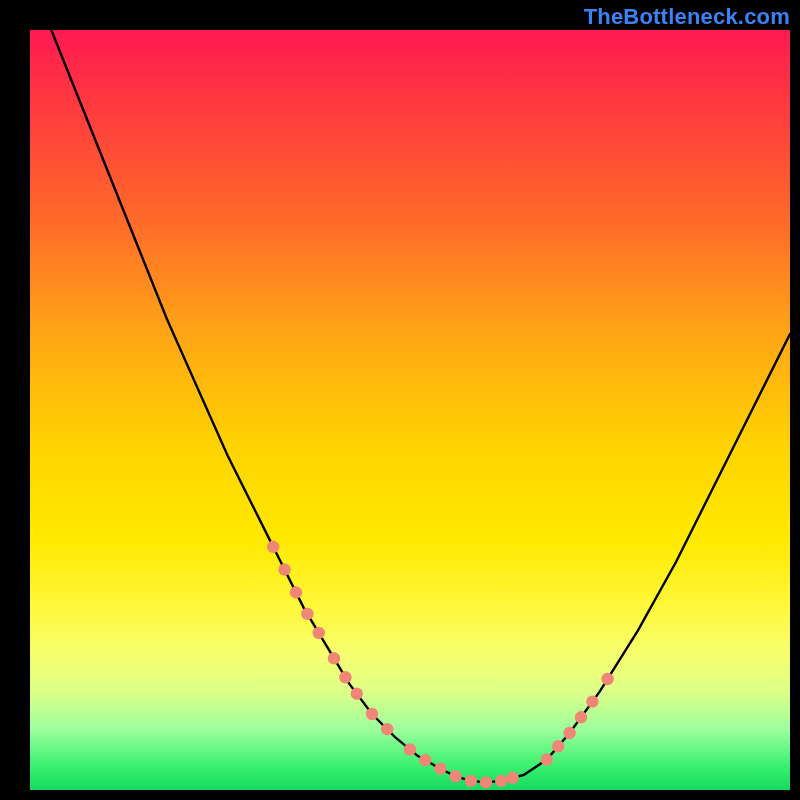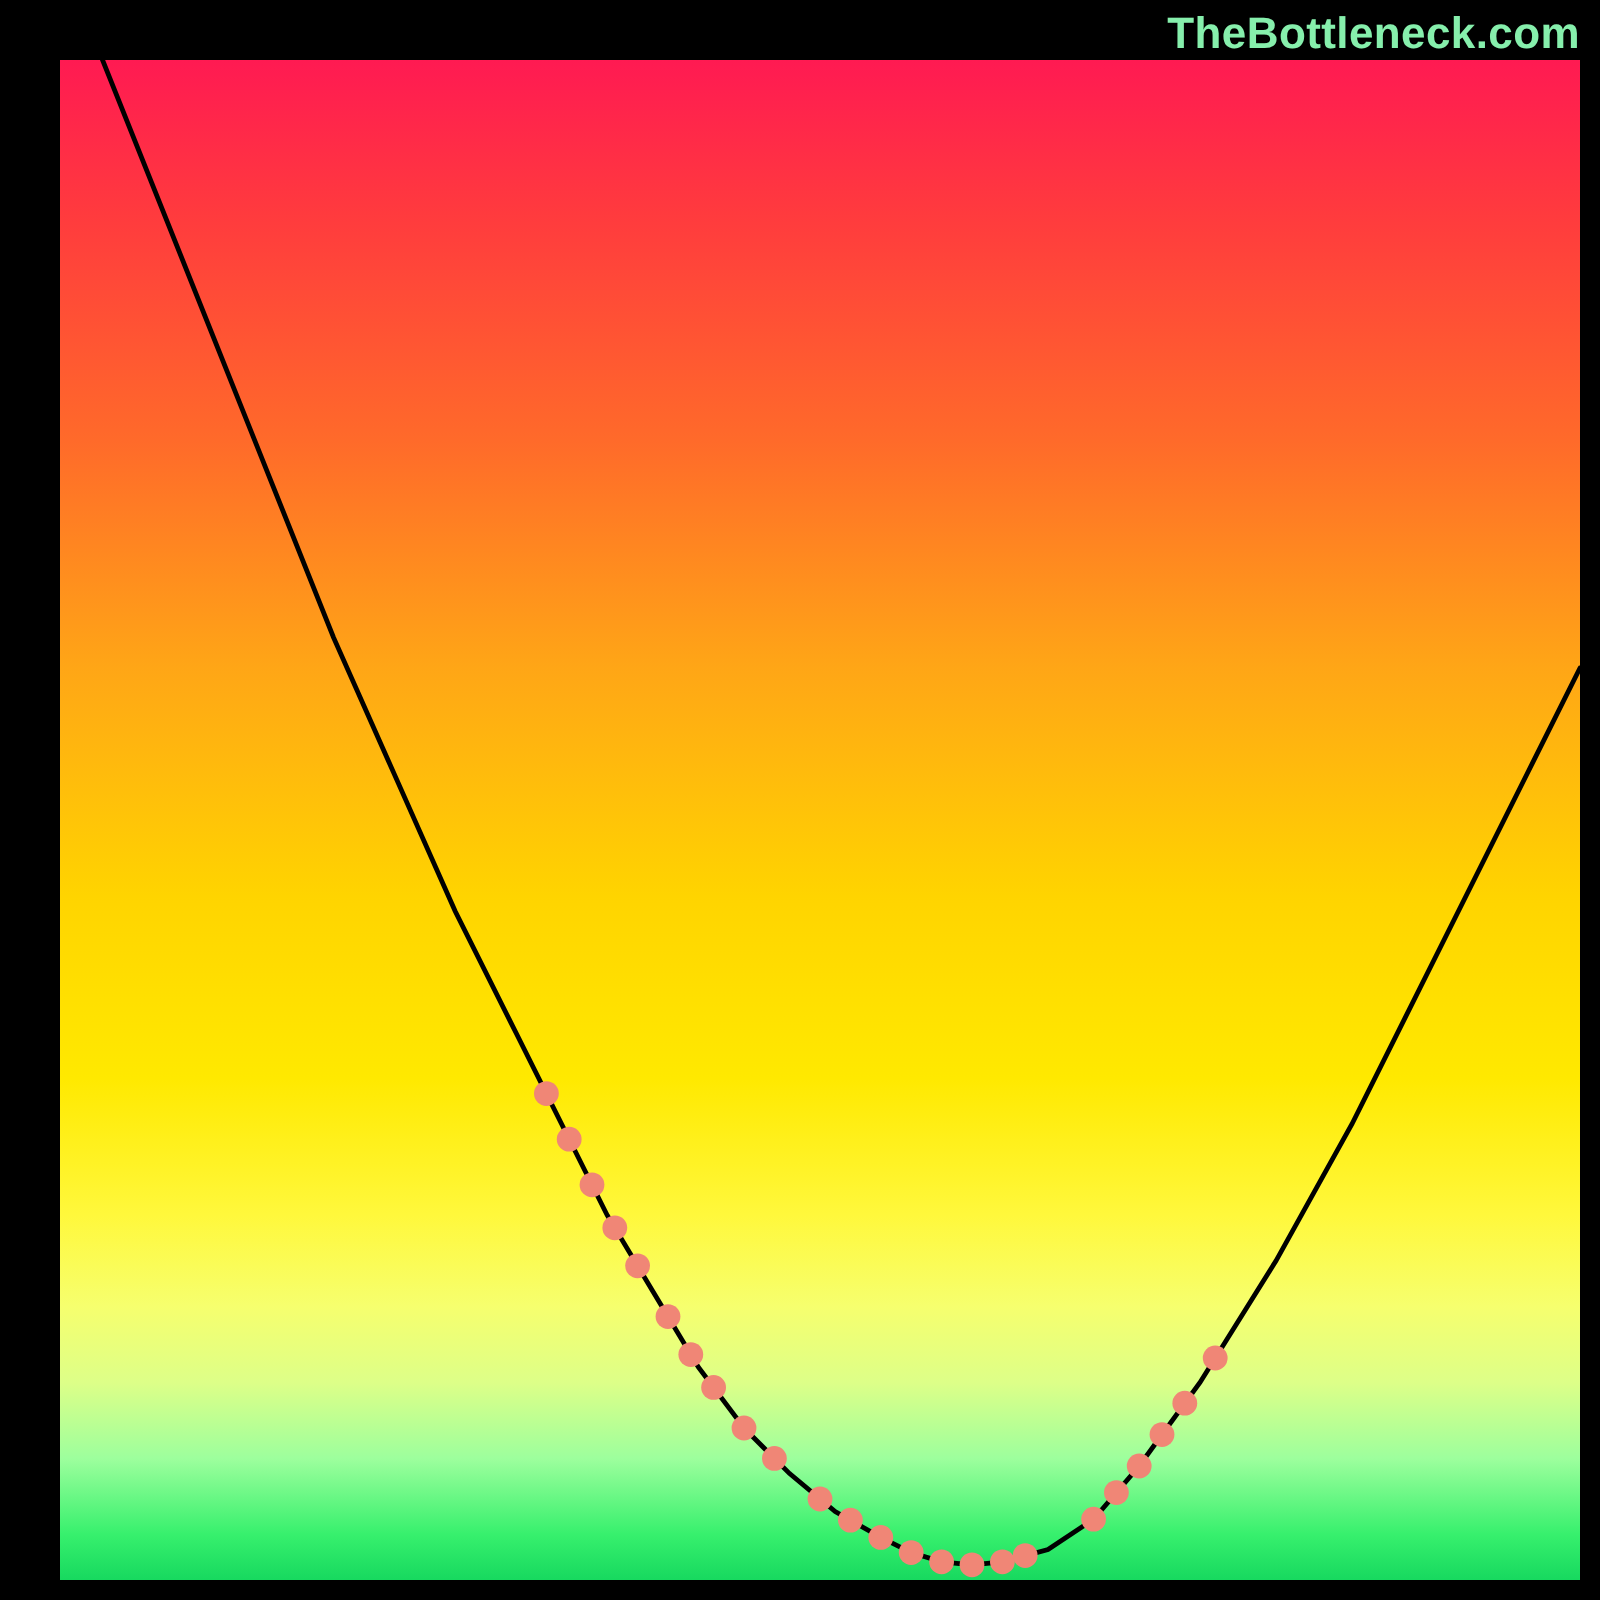--- a/index.html
+++ b/index.html
@@ -14,21 +14,21 @@
   .frame {
     position: relative;
     width: 800px;
     height: 800px;
     background: #000;
   }
   .watermark {
     position: absolute;
     top: 4px;
     right: 10px;
-    color: #86efac;
+    color: #3b82f6;
     font-size: 22px;
     font-weight: bold;
     letter-spacing: 0.2px;
     z-index: 10;
     text-align: center;
   }
   .plot-area {
     position: absolute;
     left: 30px;
     top: 30px;

